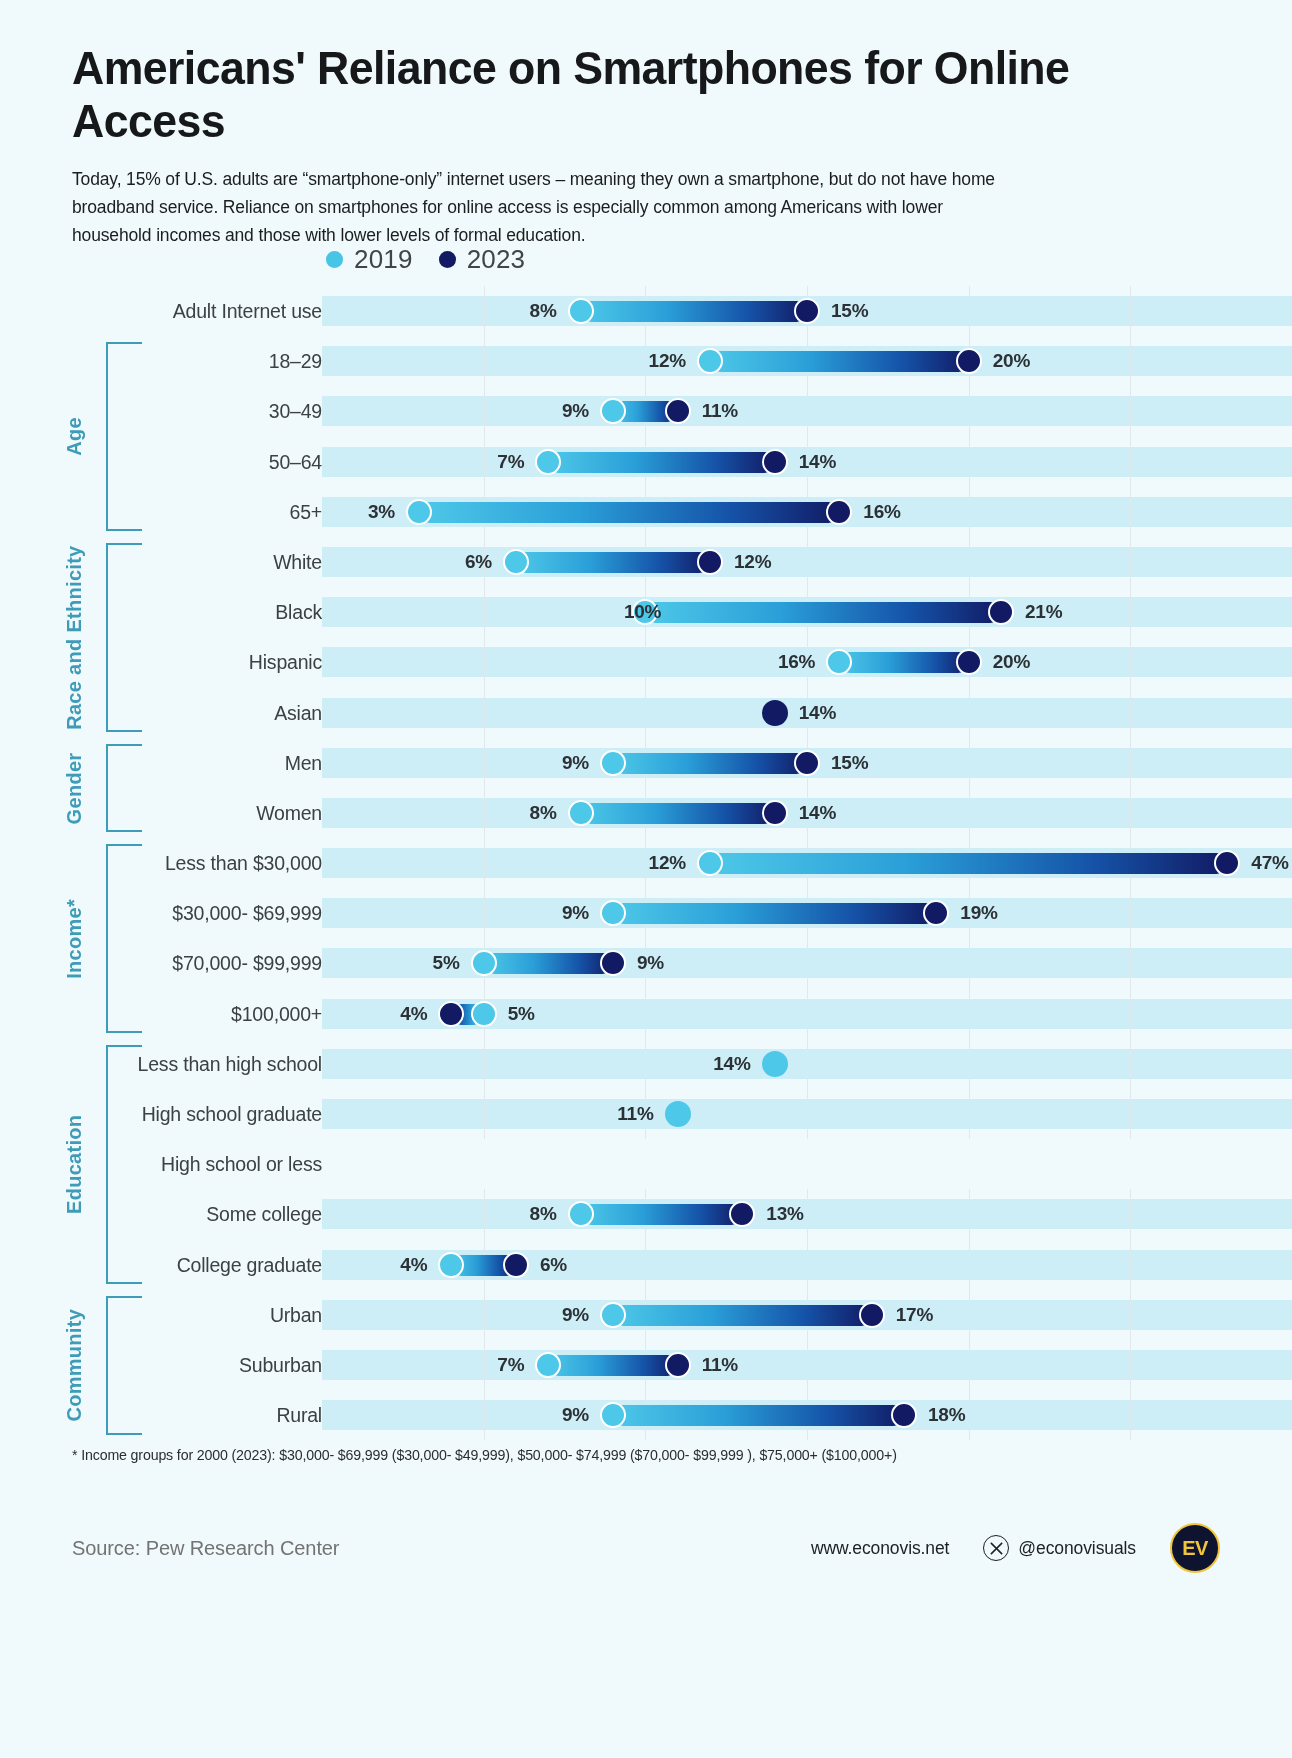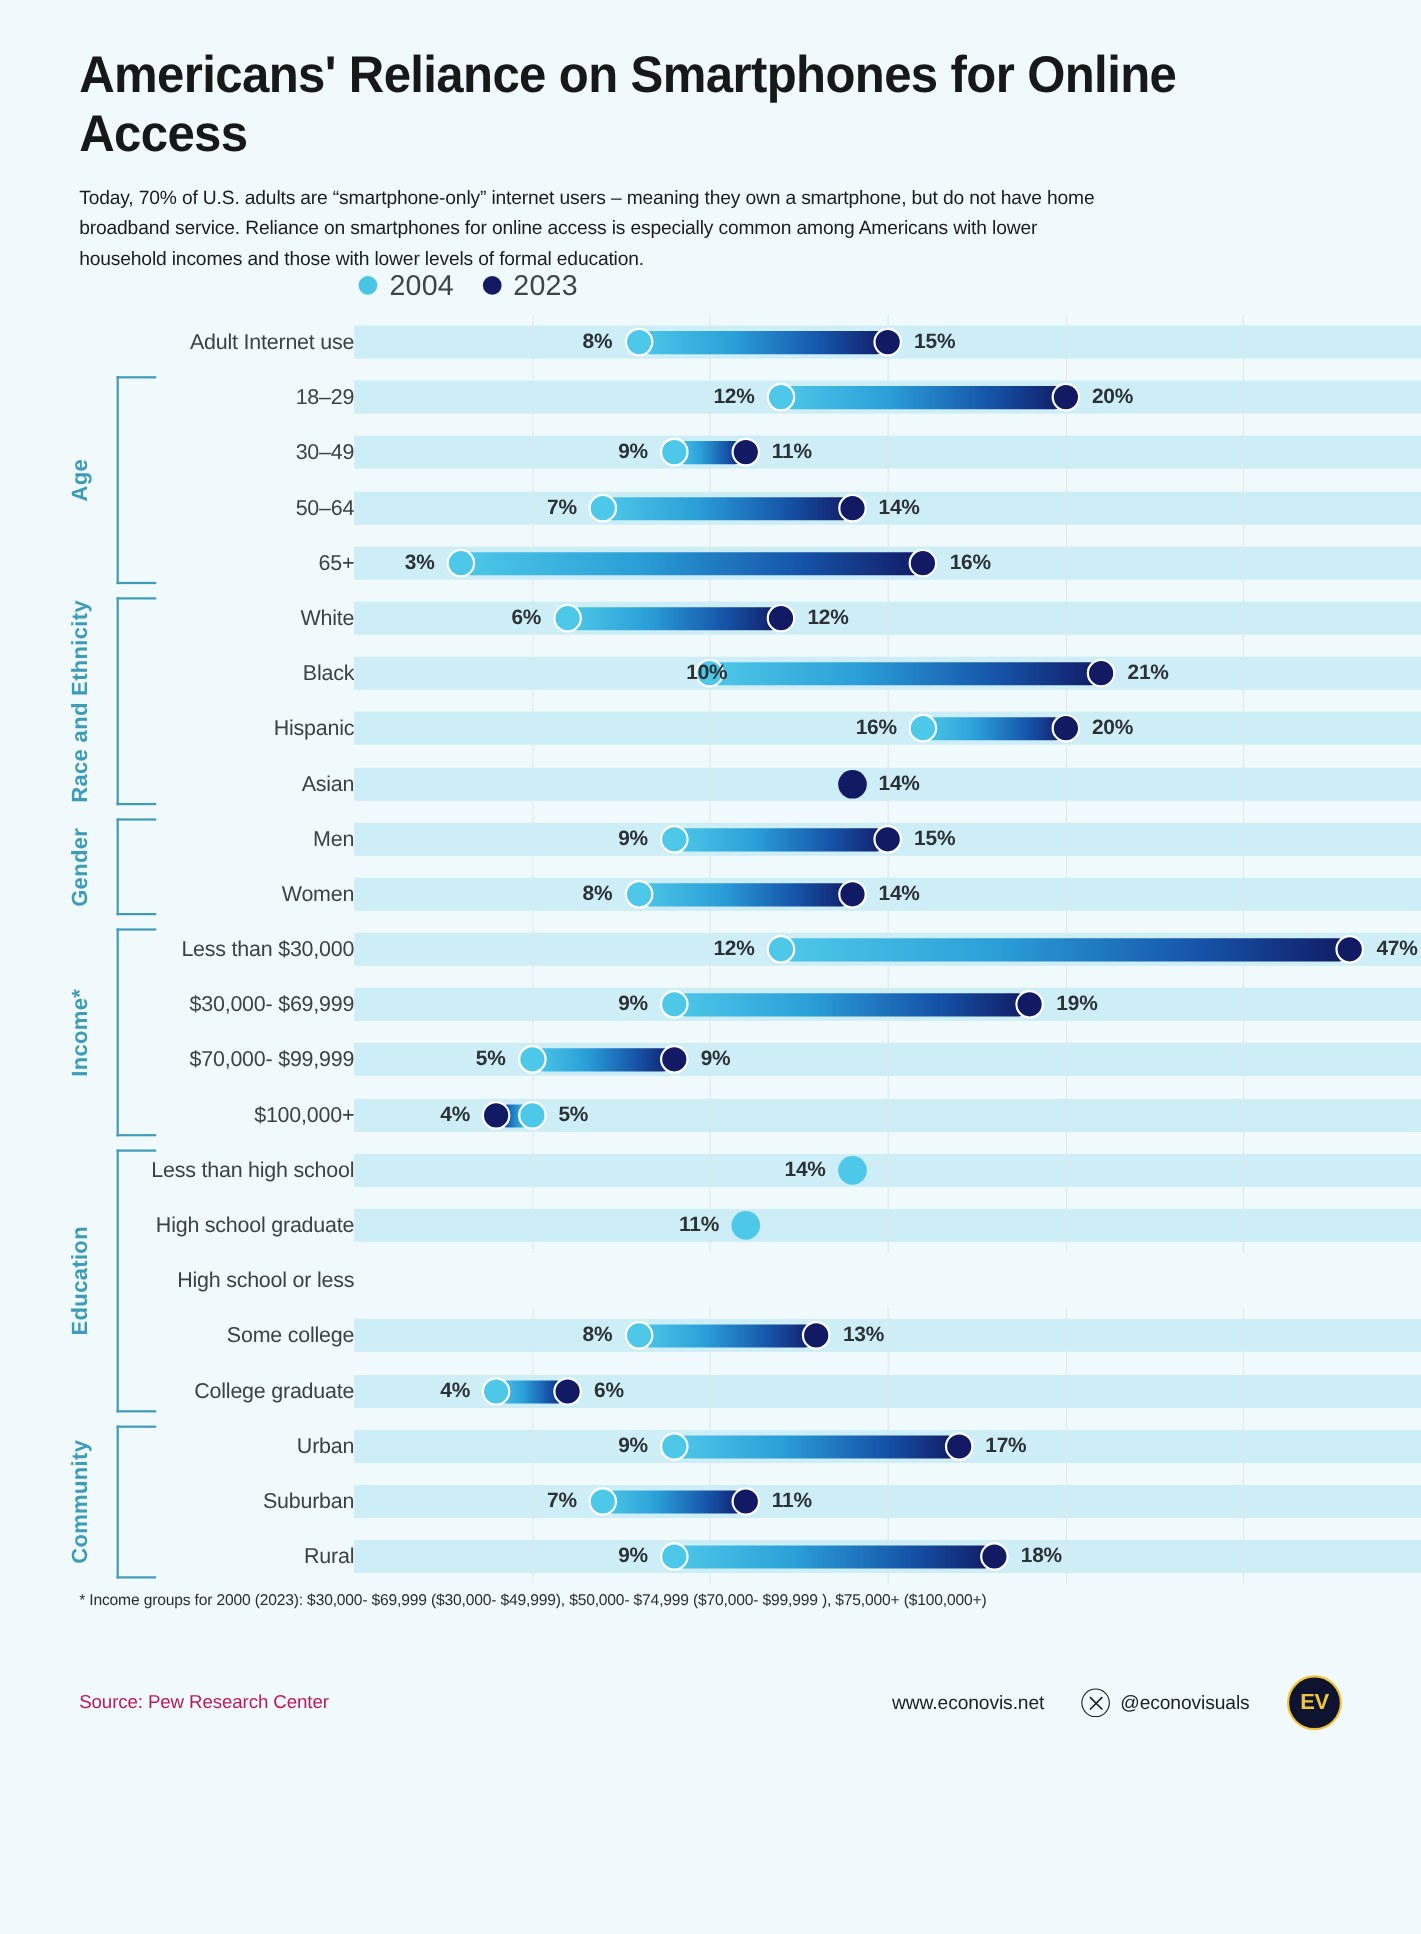--- a/index.html
+++ b/index.html
@@ -190,22 +190,22 @@
     position: absolute;
     left: 0;
     top: 1508px;
     width: 1292px;
     height: 80px;
     padding: 0 72px;
     display: flex;
     align-items: center;
   }
   .source-text {
-    font-size: 17px;
-    color: #be185d;
+    font-size: 20px;
+    color: #737373;
     letter-spacing: -0.1px;
   }
   .footer-right {
     margin-left: auto;
     display: flex;
     align-items: center;
     gap: 34px;
   }
   .site-url { font-size: 17.5px; color: #1d2023; letter-spacing: -0.1px; }
   .handle-group { display: flex; align-items: center; gap: 9px; }
@@ -230,27 +230,27 @@
     letter-spacing: -0.5px;
   }
 </style>
 </head>
 <body>
 
 <div id="page">
 
   <div class="header">
     <div class="title">Americans' Reliance on Smartphones for Online Access</div>
-    <div class="subtitle">Today, 70% of U.S. adults are “smartphone-only” internet users – meaning they own a smartphone, but do not have home broadband service. Reliance on smartphones for online access is especially common among Americans with lower household incomes and those with lower levels of formal education.</div>
+    <div class="subtitle">Today, 15% of U.S. adults are “smartphone-only” internet users – meaning they own a smartphone, but do not have home broadband service. Reliance on smartphones for online access is especially common among Americans with lower household incomes and those with lower levels of formal education.</div>
   </div>
 
   <div class="legend">
     <div class="legend-item">
       <span class="legend-dot y2013"></span>
-      <span class="legend-label">2004</span>
+      <span class="legend-label">2019</span>
     </div>
     <div class="legend-item">
       <span class="legend-dot y2023"></span>
       <span class="legend-label">2023</span>
     </div>
   </div>
 
   <div id="chart">
     <div class="rows" id="rows">
         <div class="row">

